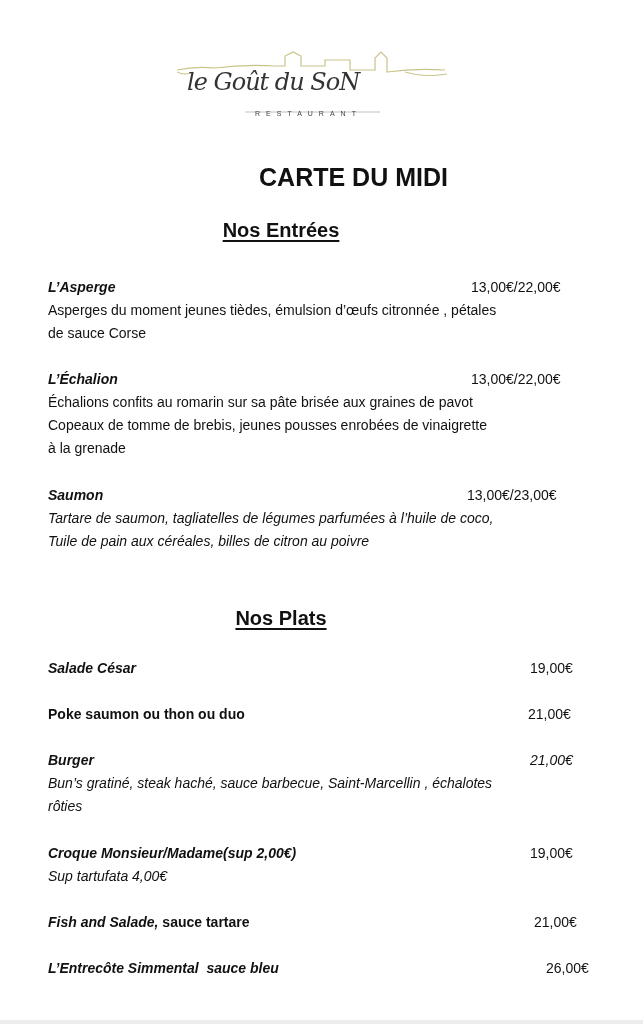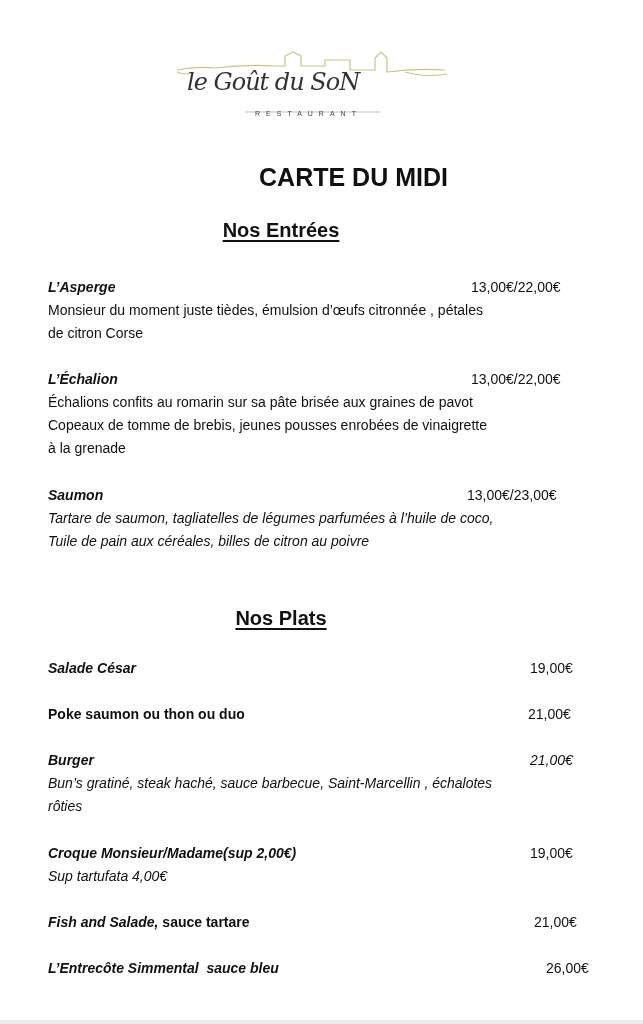--- a/index.html
+++ b/index.html
@@ -53,22 +53,22 @@
 
   <div class="title">CARTE DU MIDI</div>
 
   <div class="section-h" style="top:219px;">Nos Entrées</div>
 
   <div class="item" style="top:276px;">
     <div class="row">
       <span class="name">L’Asperge</span>
       <span class="price" style="left:423px;">13,00€/22,00€</span>
     </div>
-    <span class="desc">Monsieur du moment juste tièdes, émulsion d’œufs citronnée , pétales</span>
-    <span class="desc">de citron Corse</span>
+    <span class="desc">Asperges du moment jeunes tièdes, émulsion d’œufs citronnée , pétales</span>
+    <span class="desc">de sauce Corse</span>
   </div>
 
   <div class="item" style="top:368px;">
     <div class="row">
       <span class="name">L’Échalion</span>
       <span class="price" style="left:423px;">13,00€/22,00€</span>
     </div>
     <span class="desc">Échalions confits au romarin sur sa pâte brisée aux graines de pavot</span>
     <span class="desc">Copeaux de tomme de brebis, jeunes pousses enrobées de vinaigrette</span>
     <span class="desc">à la grenade</span>

